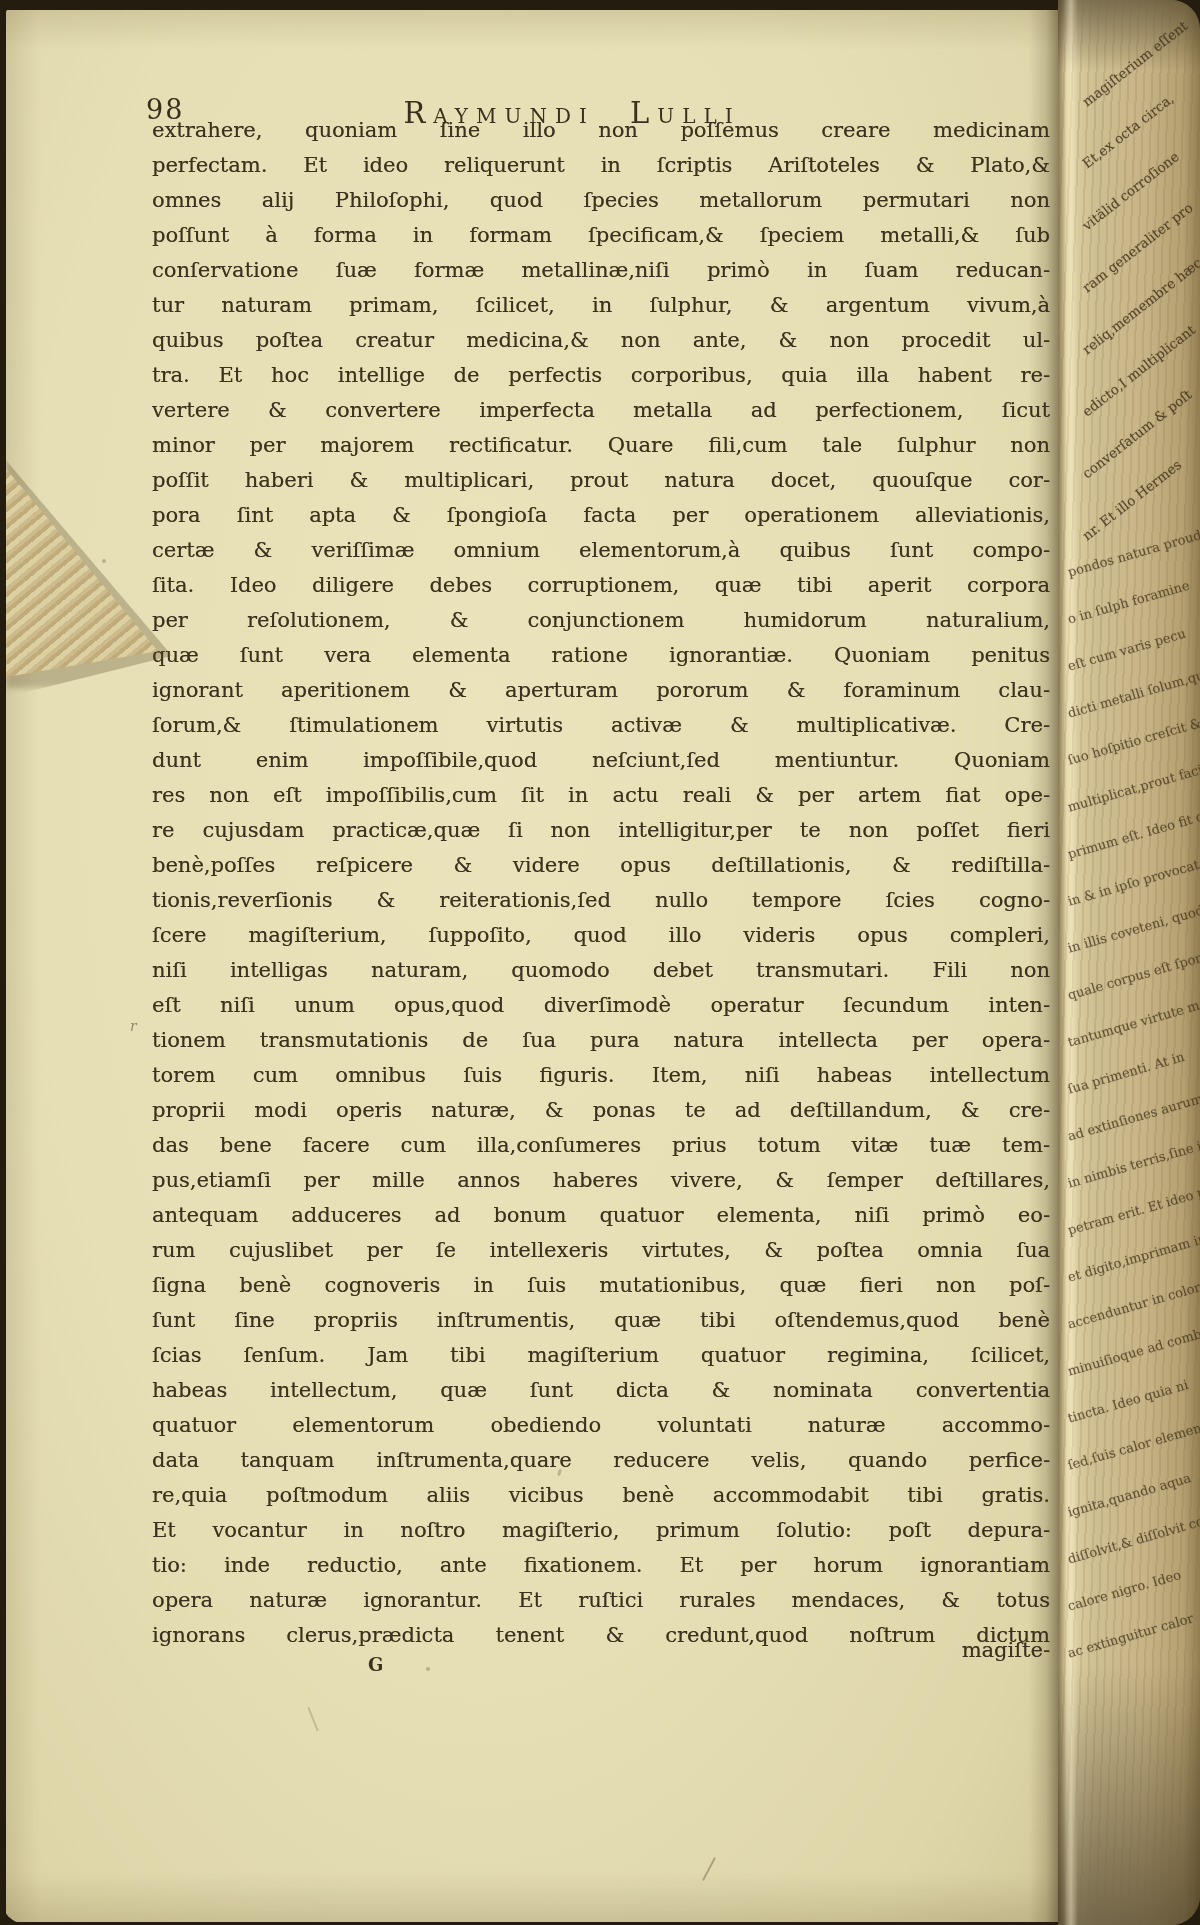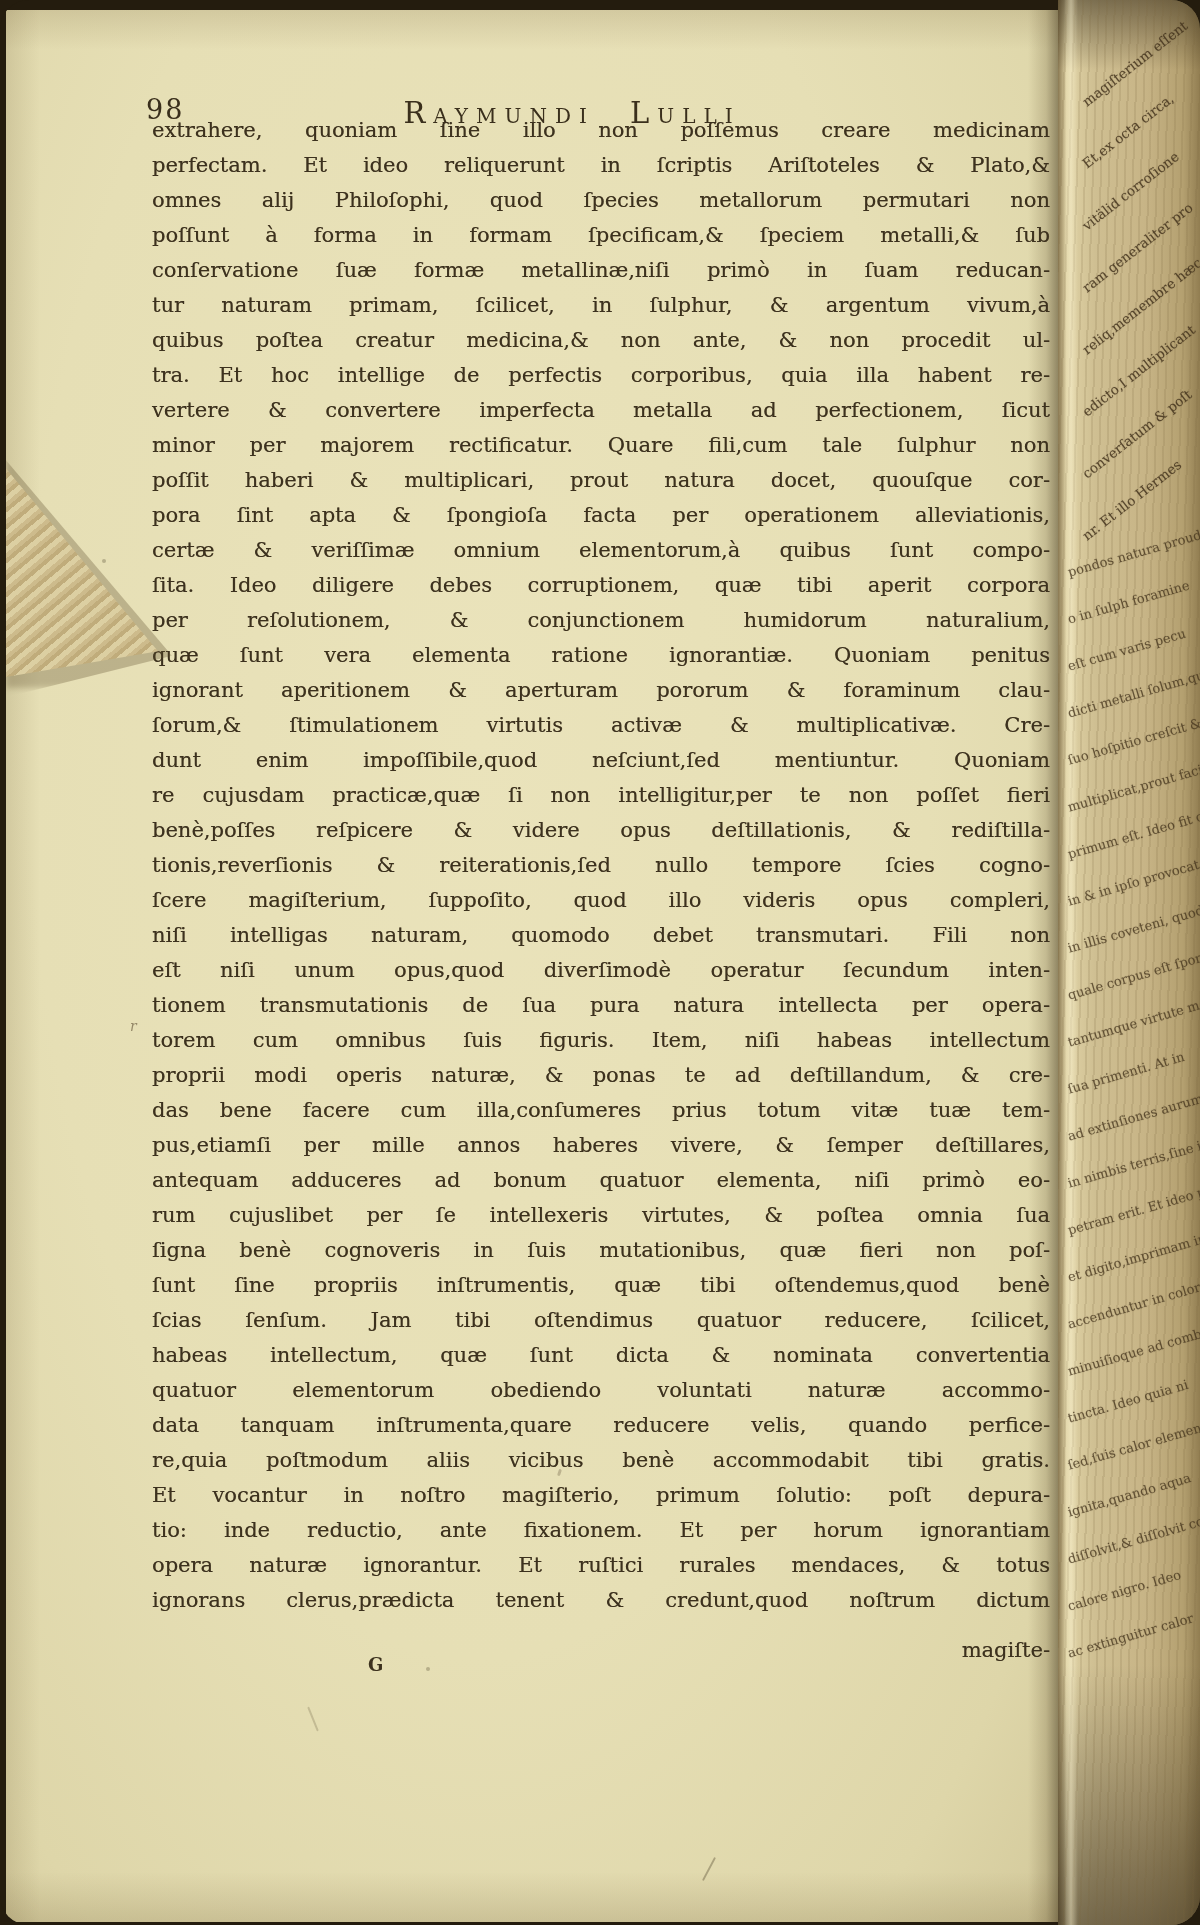--- a/index.html
+++ b/index.html
@@ -120,36 +120,37 @@
         <div class="line">minor per majorem rectificatur.  Quare fili,cum tale ſulphur non</div>
         <div class="line">poſſit haberi &amp; multiplicari, prout natura docet, quouſque cor-</div>
         <div class="line">pora ſint apta &amp; ſpongioſa facta per operationem alleviationis,</div>
         <div class="line">certæ &amp; veriſſimæ omnium elementorum,à quibus ſunt compo-</div>
         <div class="line">ſita.  Ideo diligere debes corruptionem, quæ tibi aperit corpora</div>
         <div class="line">per reſolutionem, &amp; conjunctionem humidorum naturalium,</div>
         <div class="line">quæ ſunt vera elementa ratione ignorantiæ.  Quoniam penitus</div>
         <div class="line">ignorant aperitionem &amp; aperturam pororum &amp; foraminum clau-</div>
         <div class="line">ſorum,&amp; ſtimulationem virtutis activæ &amp; multiplicativæ.  Cre-</div>
         <div class="line">dunt enim impoſſibile,quod neſciunt,ſed mentiuntur.  Quoniam</div>
+        <div class="line">res non eſt impoſſibilis,cum ſit in actu reali &amp; per artem fiat ope-</div>
         <div class="line">re cujusdam practicæ,quæ ſi non intelligitur,per te non poſſet fieri</div>
         <div class="line">benè,poſſes reſpicere &amp; videre opus deſtillationis, &amp; rediſtilla-</div>
         <div class="line">tionis,reverſionis &amp; reiterationis,ſed nullo tempore ſcies cogno-</div>
         <div class="line">ſcere magiſterium, ſuppoſito, quod illo videris opus compleri,</div>
         <div class="line">niſi intelligas naturam, quomodo debet transmutari.  Fili non</div>
         <div class="line">eſt niſi unum opus,quod diverſimodè operatur ſecundum inten-</div>
         <div class="line">tionem transmutationis de ſua pura natura intellecta per opera-</div>
         <div class="line">torem cum omnibus ſuis figuris.  Item, niſi habeas intellectum</div>
         <div class="line">proprii modi operis naturæ, &amp; ponas te ad deſtillandum, &amp; cre-</div>
         <div class="line">das bene facere cum illa,conſumeres prius totum vitæ tuæ tem-</div>
         <div class="line">pus,etiamſi per mille annos haberes vivere, &amp; ſemper deſtillares,</div>
         <div class="line">antequam adduceres ad bonum quatuor elementa, niſi primò eo-</div>
         <div class="line">rum cujuslibet per ſe intellexeris virtutes, &amp; poſtea omnia ſua</div>
         <div class="line">ſigna benè cognoveris in ſuis mutationibus, quæ fieri non poſ-</div>
         <div class="line">ſunt ſine propriis inſtrumentis, quæ tibi oſtendemus,quod benè</div>
-        <div class="line">ſcias ſenſum.  Jam tibi oſtendimus quatuor reducere, ſcilicet,</div>
+        <div class="line">ſcias ſenſum.  Jam tibi magiſterium quatuor regimina, ſcilicet,</div>
         <div class="line">habeas intellectum, quæ ſunt dicta &amp; nominata convertentia</div>
         <div class="line">quatuor elementorum obediendo voluntati naturæ accommo-</div>
         <div class="line">data tanquam inſtrumenta,quare reducere velis, quando perfice-</div>
         <div class="line">re,quia poſtmodum aliis vicibus benè accommodabit tibi gratis.</div>
         <div class="line">Et vocantur in noſtro magiſterio, primum ſolutio: poſt depura-</div>
         <div class="line">tio: inde reductio, ante fixationem.  Et per horum ignorantiam</div>
         <div class="line">opera naturæ ignorantur.  Et ruſtici rurales mendaces, &amp; totus</div>
         <div class="line">ignorans clerus,prædicta tenent &amp; credunt,quod noſtrum dictum</div>
       </div>
 

